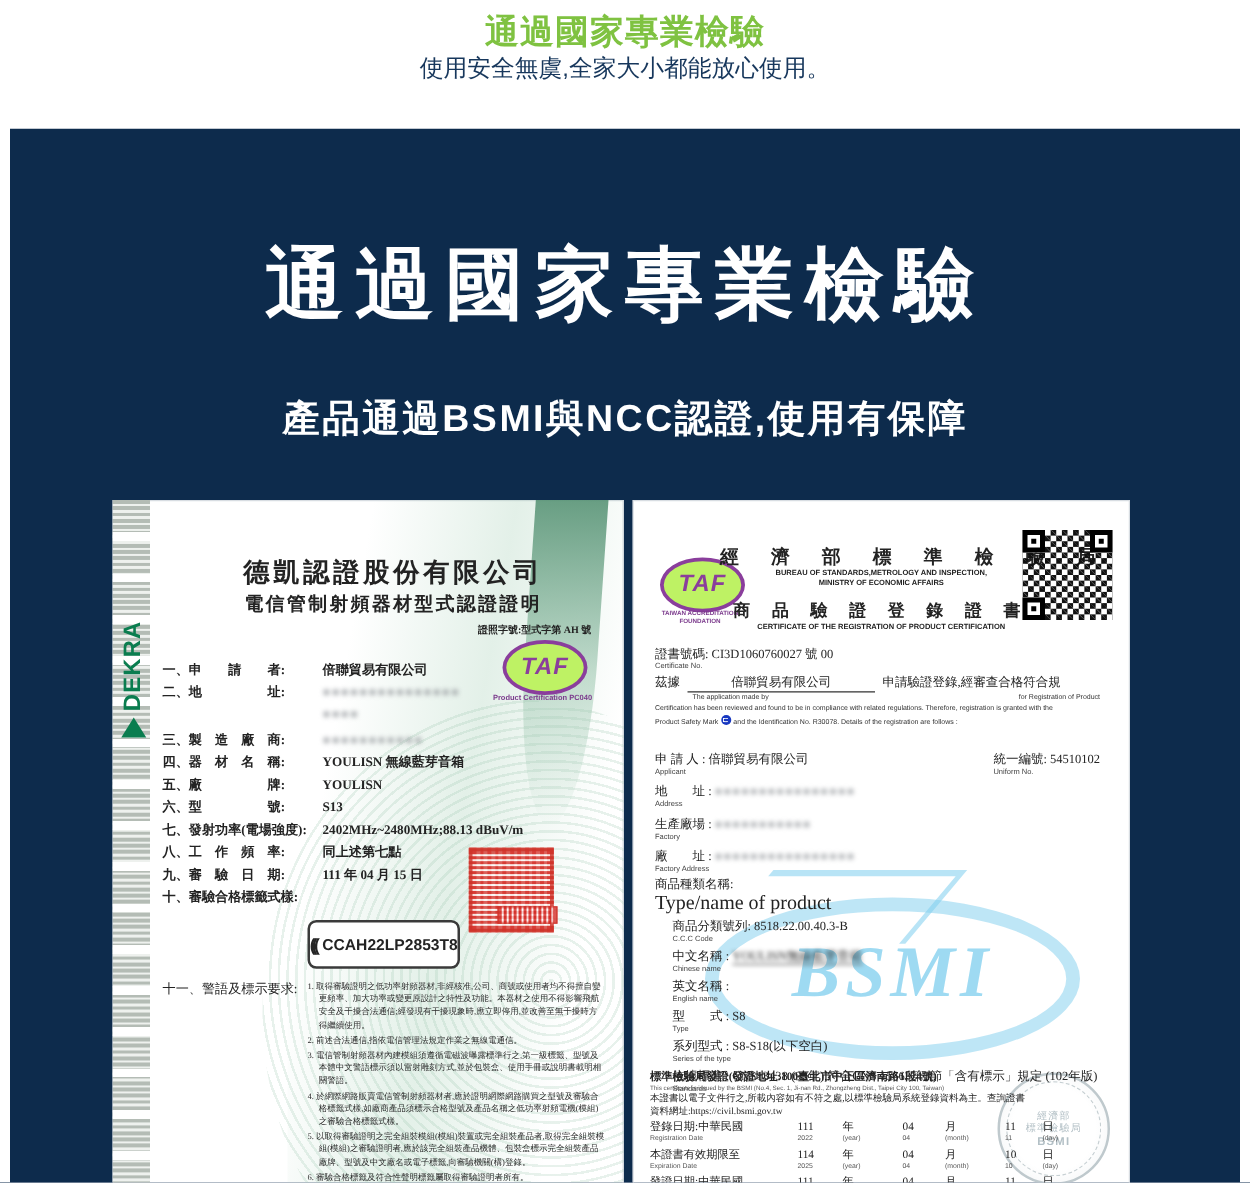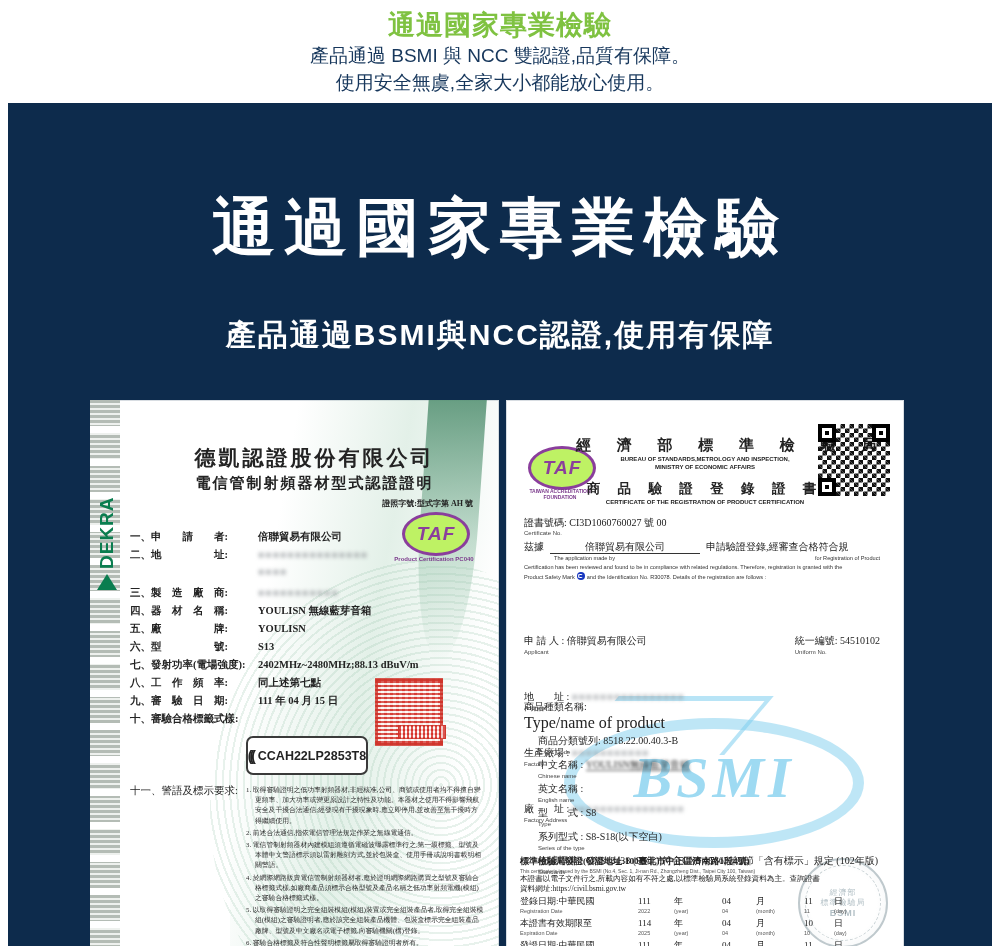--- a/index.html
+++ b/index.html
@@ -90,21 +90,21 @@
   .g-company{flex:0 0 150px;text-align:center;border-bottom:1px solid #333;margin:0 6px;}
   .g-en{font-size:5.6px;color:#333;font-family:"Liberation Sans",sans-serif;line-height:9px;white-space:nowrap;}
   .g-enrow{display:flex;justify-content:space-between;padding:0 14px 0 30px;}
   .mark{display:inline-block;width:11px;height:11px;border-radius:50%;background:#1838c0;vertical-align:-2px;position:relative;margin:0 2px;}
   .mark::after{content:"";position:absolute;left:2.5px;top:2.5px;width:6px;height:6px;border:1.6px solid #fff;
       border-right-color:transparent;border-radius:50%;box-sizing:border-box;}
   .mark-sm{width:8px;height:8px;vertical-align:-1px;}
   .mark-sm::after{left:1.8px;top:1.8px;width:4.5px;height:4.5px;border-width:1.2px;}
   .rc-fields{position:absolute;left:18px;right:10px;top:200px;z-index:2;}
   .fld{margin-bottom:4px;position:relative;}
-  .fld .cnline{font-size:10px;white-space:nowrap;margin-top:34px;}
+  .fld .cnline{font-size:10px;white-space:nowrap;}
   .fld .en{font-size:6px;color:#444;font-family:"Liberation Sans",sans-serif;line-height:8px;}
   .fld .rightcol{position:absolute;right:14px;top:0;text-align:left;font-size:10px;}
   .fld .rightcol .en{line-height:8px;}
   .rc-prod{position:absolute;left:18px;right:8px;top:300px;z-index:2;}
   .rc-prod .hdr{font-size:10px;}
   .pf{margin-left:14px;margin-bottom:2px;}
   .pf .cnline{font-size:10px;white-space:nowrap;}
   .pf .en{font-size:6px;color:#444;font-family:"Liberation Sans",sans-serif;line-height:8px;}
   .u-blur{filter:blur(1.6px);border-bottom:1px solid #555;}
   .bsmi-wm{position:absolute;left:58px;top:318px;width:300px;height:130px;z-index:1;}
@@ -126,21 +126,20 @@
       font-family:"Liberation Sans",sans-serif;background:radial-gradient(circle,rgba(255,255,255,0) 55%,rgba(190,200,205,.25));}
   .seal::before{content:"";position:absolute;inset:5px;border:1px dashed #c7d0d3;border-radius:50%;}
   .seal div{font-size:8px;line-height:10px;letter-spacing:1px;}
   .seal .b{font-size:9px;font-weight:bold;}
 </style>
 </head>
 <body>
 
 <div class="top-header">
   <div class="top-title">通過國家專業檢驗</div>
-  <div class="top-line">產品通過 BSMI 與 NCC 雙認證,品質有保障。</div>
   <div class="top-line">使用安全無虞,全家大小都能放心使用。</div>
 </div>
 
 <div class="hero">
   <div class="hero-title">通過國家專業檢驗</div>
   <div class="hero-sub">產品通過BSMI與NCC認證,使用有保障</div>
 
   <div class="certs">
 
     <div class="cert cert-left">

